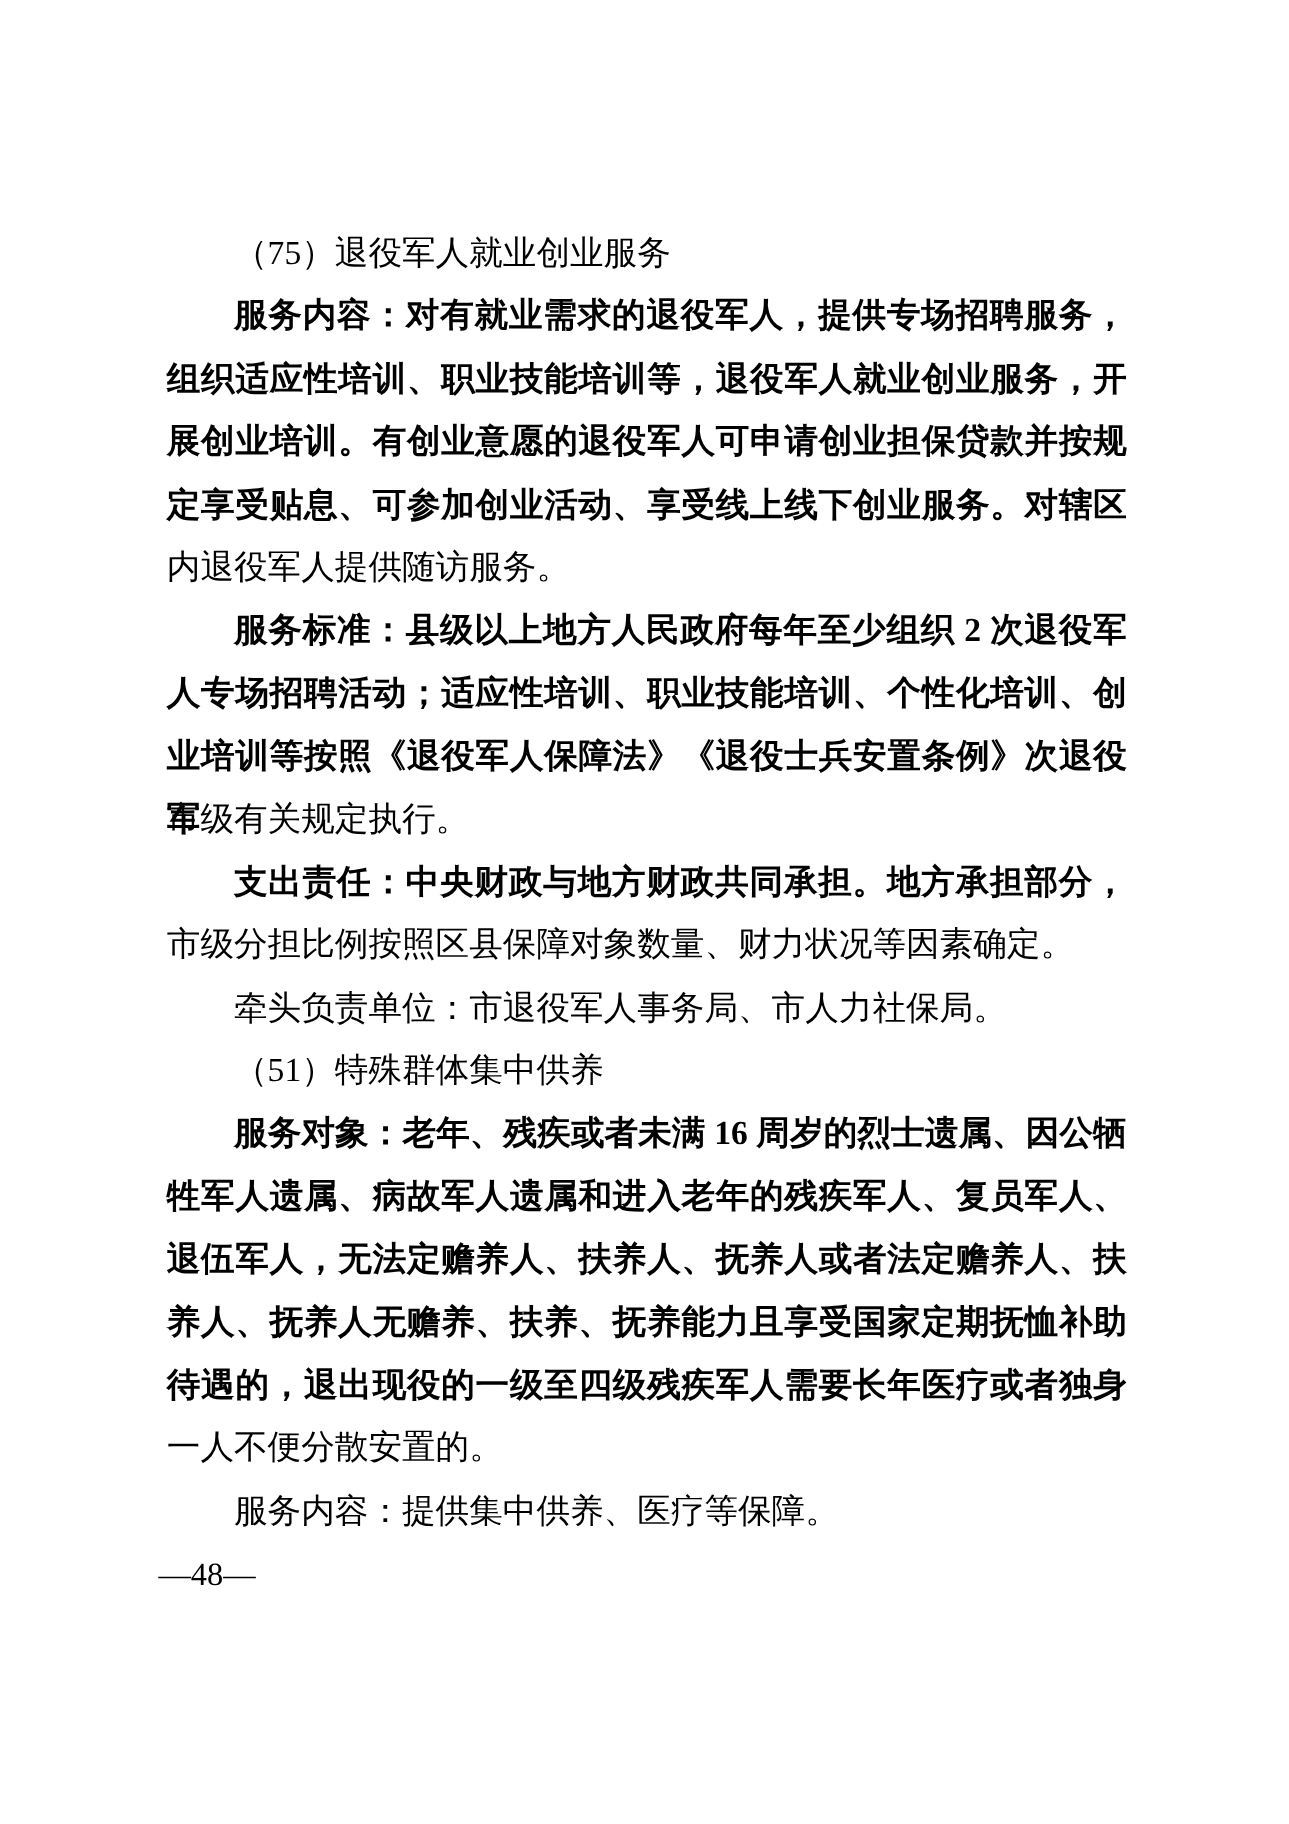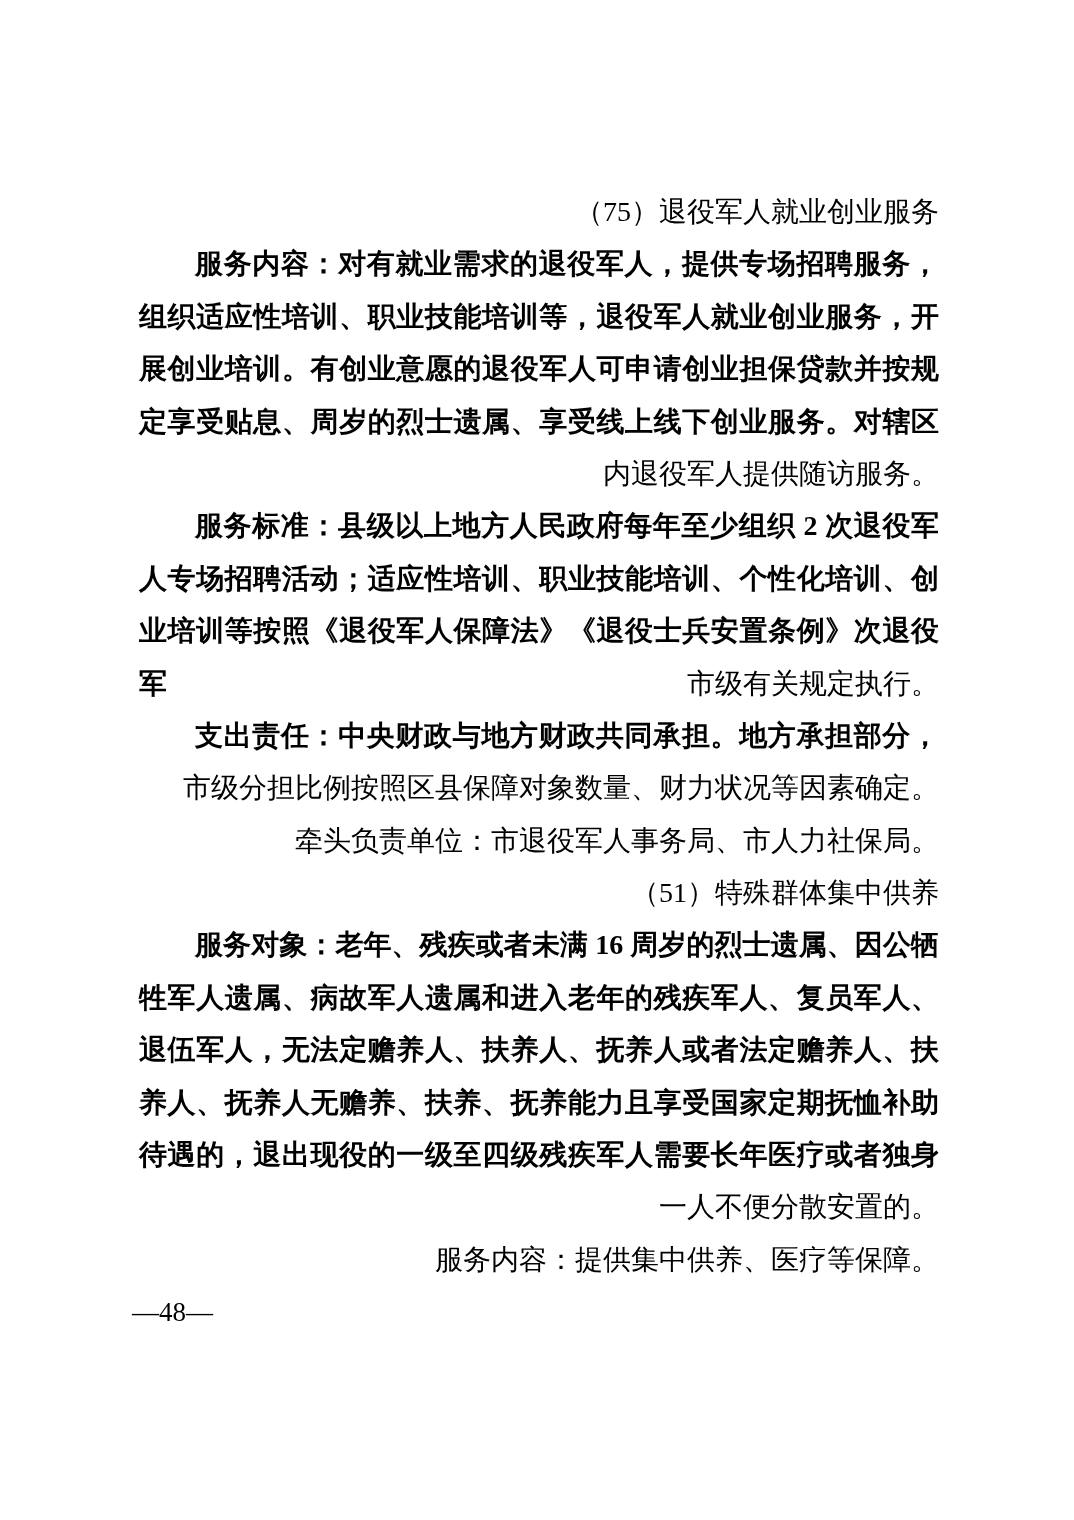--- a/index.html
+++ b/index.html
@@ -20,21 +20,21 @@
     position: absolute;
     left: 139px;
     top: 186px;
     width: 800px;
   }
   .line {
     font-size: 28px;
     line-height: 52.4px;
     height: 52.4px;
     white-space: normal;
-    text-align: right;
+    text-align: left;
     letter-spacing: 0px;
   }
   .line.fill {
     text-align: justify;
     text-align-last: justify;
     font-weight: bold;
   }
   .line.indent {
     text-indent: 56px;
   }
@@ -49,21 +49,21 @@
 </style>
 </head>
 <body>
 
 <div class="page">
   <div class="text-block">
       <div class="line indent">（75）退役军人就业创业服务</div>
       <div class="line indent fill">服务内容：对有就业需求的退役军人，提供专场招聘服务，</div>
       <div class="line fill">组织适应性培训、职业技能培训等，退役军人就业创业服务，开</div>
       <div class="line fill">展创业培训。有创业意愿的退役军人可申请创业担保贷款并按规</div>
-      <div class="line fill">定享受贴息、周岁的烈士遗属、享受线上线下创业服务。对辖区</div>
+      <div class="line fill">定享受贴息、可参加创业活动、享受线上线下创业服务。对辖区</div>
       <div class="line">内退役军人提供随访服务。</div>
       <div class="line indent fill">服务标准：县级以上地方人民政府每年至少组织 2 次退役军</div>
       <div class="line fill">人专场招聘活动；适应性培训、职业技能培训、个性化培训、创</div>
       <div class="line fill">业培训等按照《退役军人保障法》《退役士兵安置条例》次退役军</div>
       <div class="line">市级有关规定执行。</div>
       <div class="line indent fill">支出责任：中央财政与地方财政共同承担。地方承担部分，</div>
       <div class="line">市级分担比例按照区县保障对象数量、财力状况等因素确定。</div>
       <div class="line indent">牵头负责单位：市退役军人事务局、市人力社保局。</div>
       <div class="line indent">（51）特殊群体集中供养</div>
       <div class="line indent fill">服务对象：老年、残疾或者未满 16 周岁的烈士遗属、因公牺</div>

